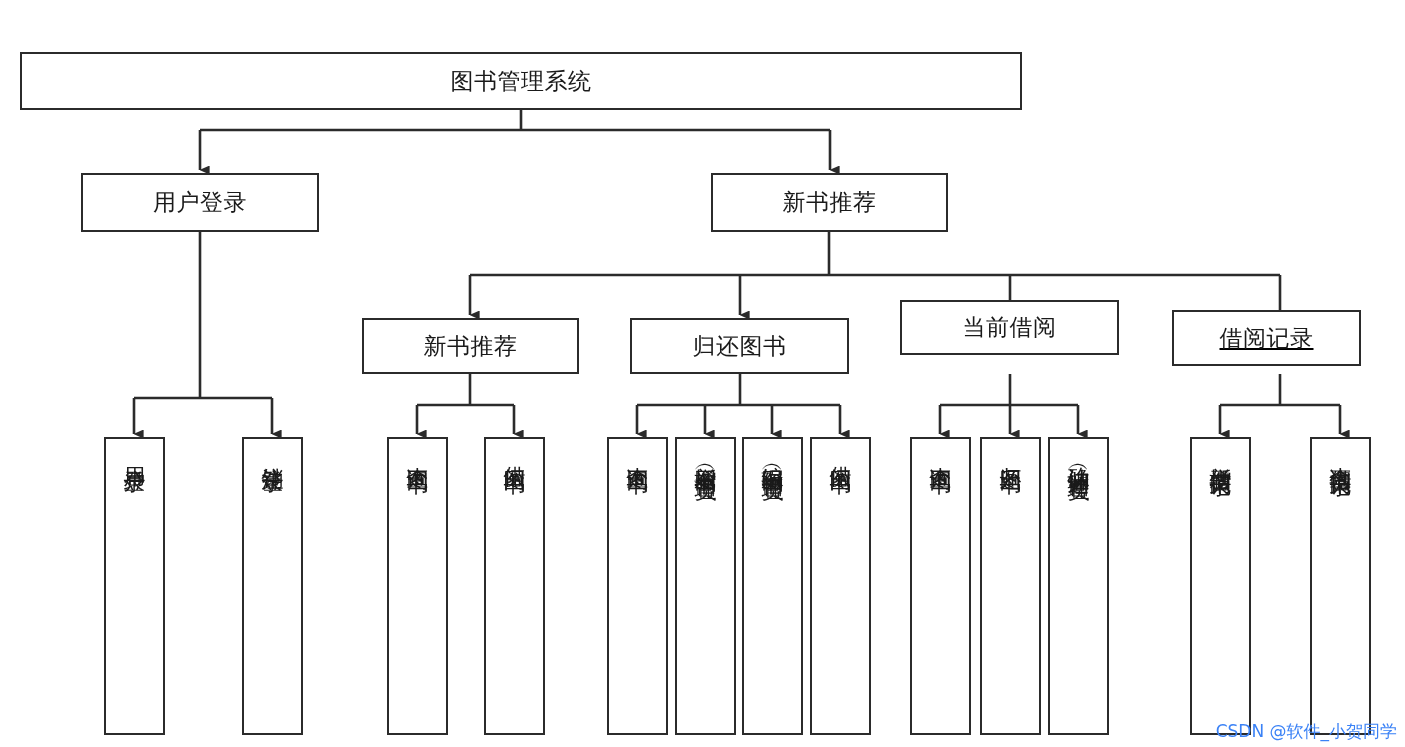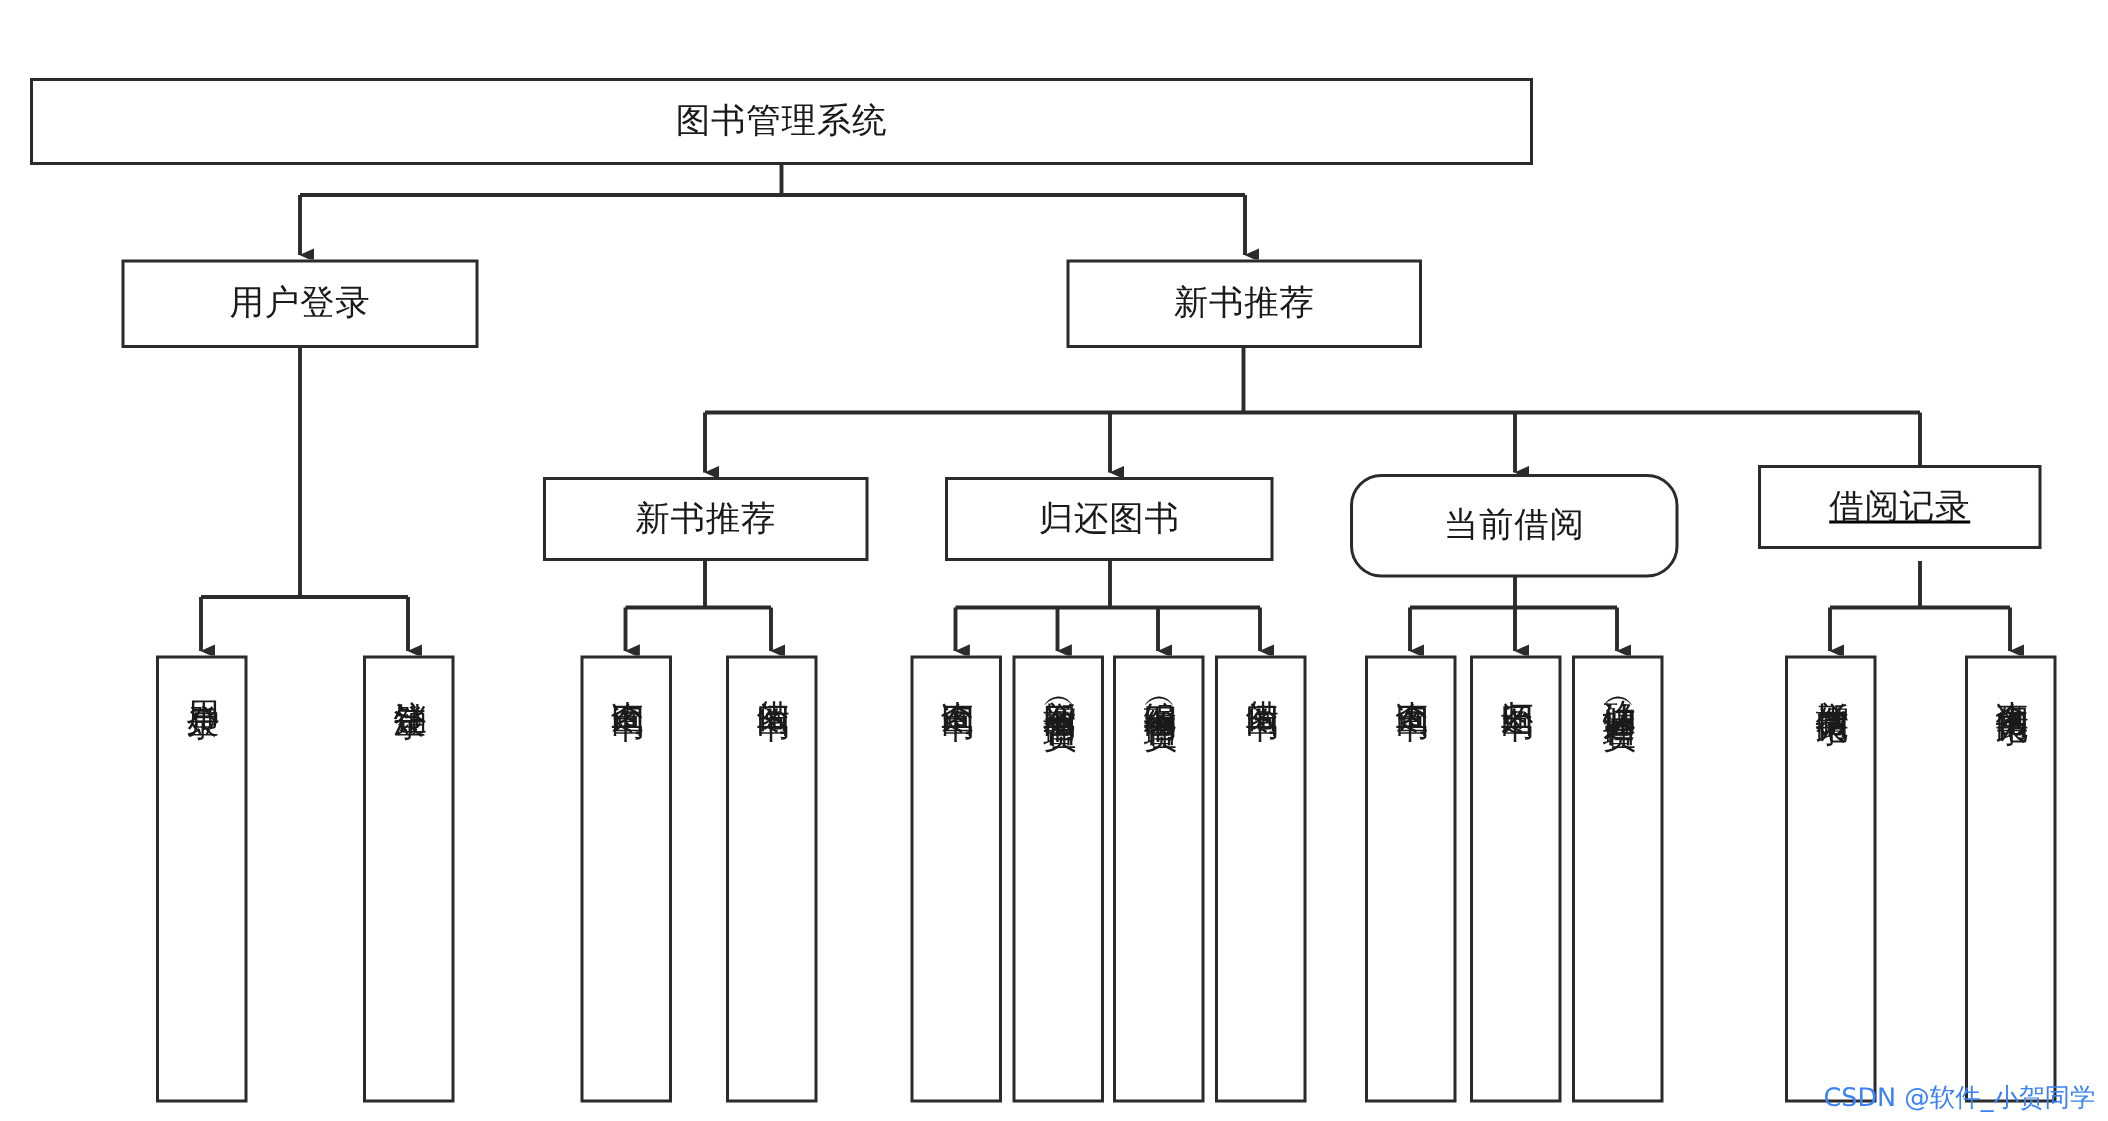--- a/index.html
+++ b/index.html
@@ -126,21 +126,21 @@
       </div>
       <div class="node-box level1" style="left: 711px; top: 173px; width: 237px; height: 59px;">
         <span class="node-label">新书推荐</span>
       </div>
       <div class="node-box level2" style="left: 362px; top: 318px; width: 217px; height: 56px;">
         <span class="node-label">新书推荐</span>
       </div>
       <div class="node-box level2" style="left: 630px; top: 318px; width: 219px; height: 56px;">
         <span class="node-label">归还图书</span>
       </div>
-      <div class="node-box level2" style="left: 900px; top: 316px; width: 219px; height: 69px; border-radius: 21px;">
+      <div class="node-box level2" style="left: 900px; top: 300px; width: 219px; height: 55px;">
         <span class="node-label">当前借阅</span>
       </div>
       <div class="node-box level2" style="left: 1172px; top: 310px; width: 189px; height: 56px; text-decoration: underline;">
         <span class="node-label">借阅记录</span>
       </div>
       <div class="node-box level3 vertical" style="left: 104px; top: 437px; width: 61px; height: 298px;">
         <span class="node-label">用户登录</span>
       </div>
       <div class="node-box level3 vertical" style="left: 242px; top: 437px; width: 61px; height: 298px;">
         <span class="node-label">注销登录</span>

